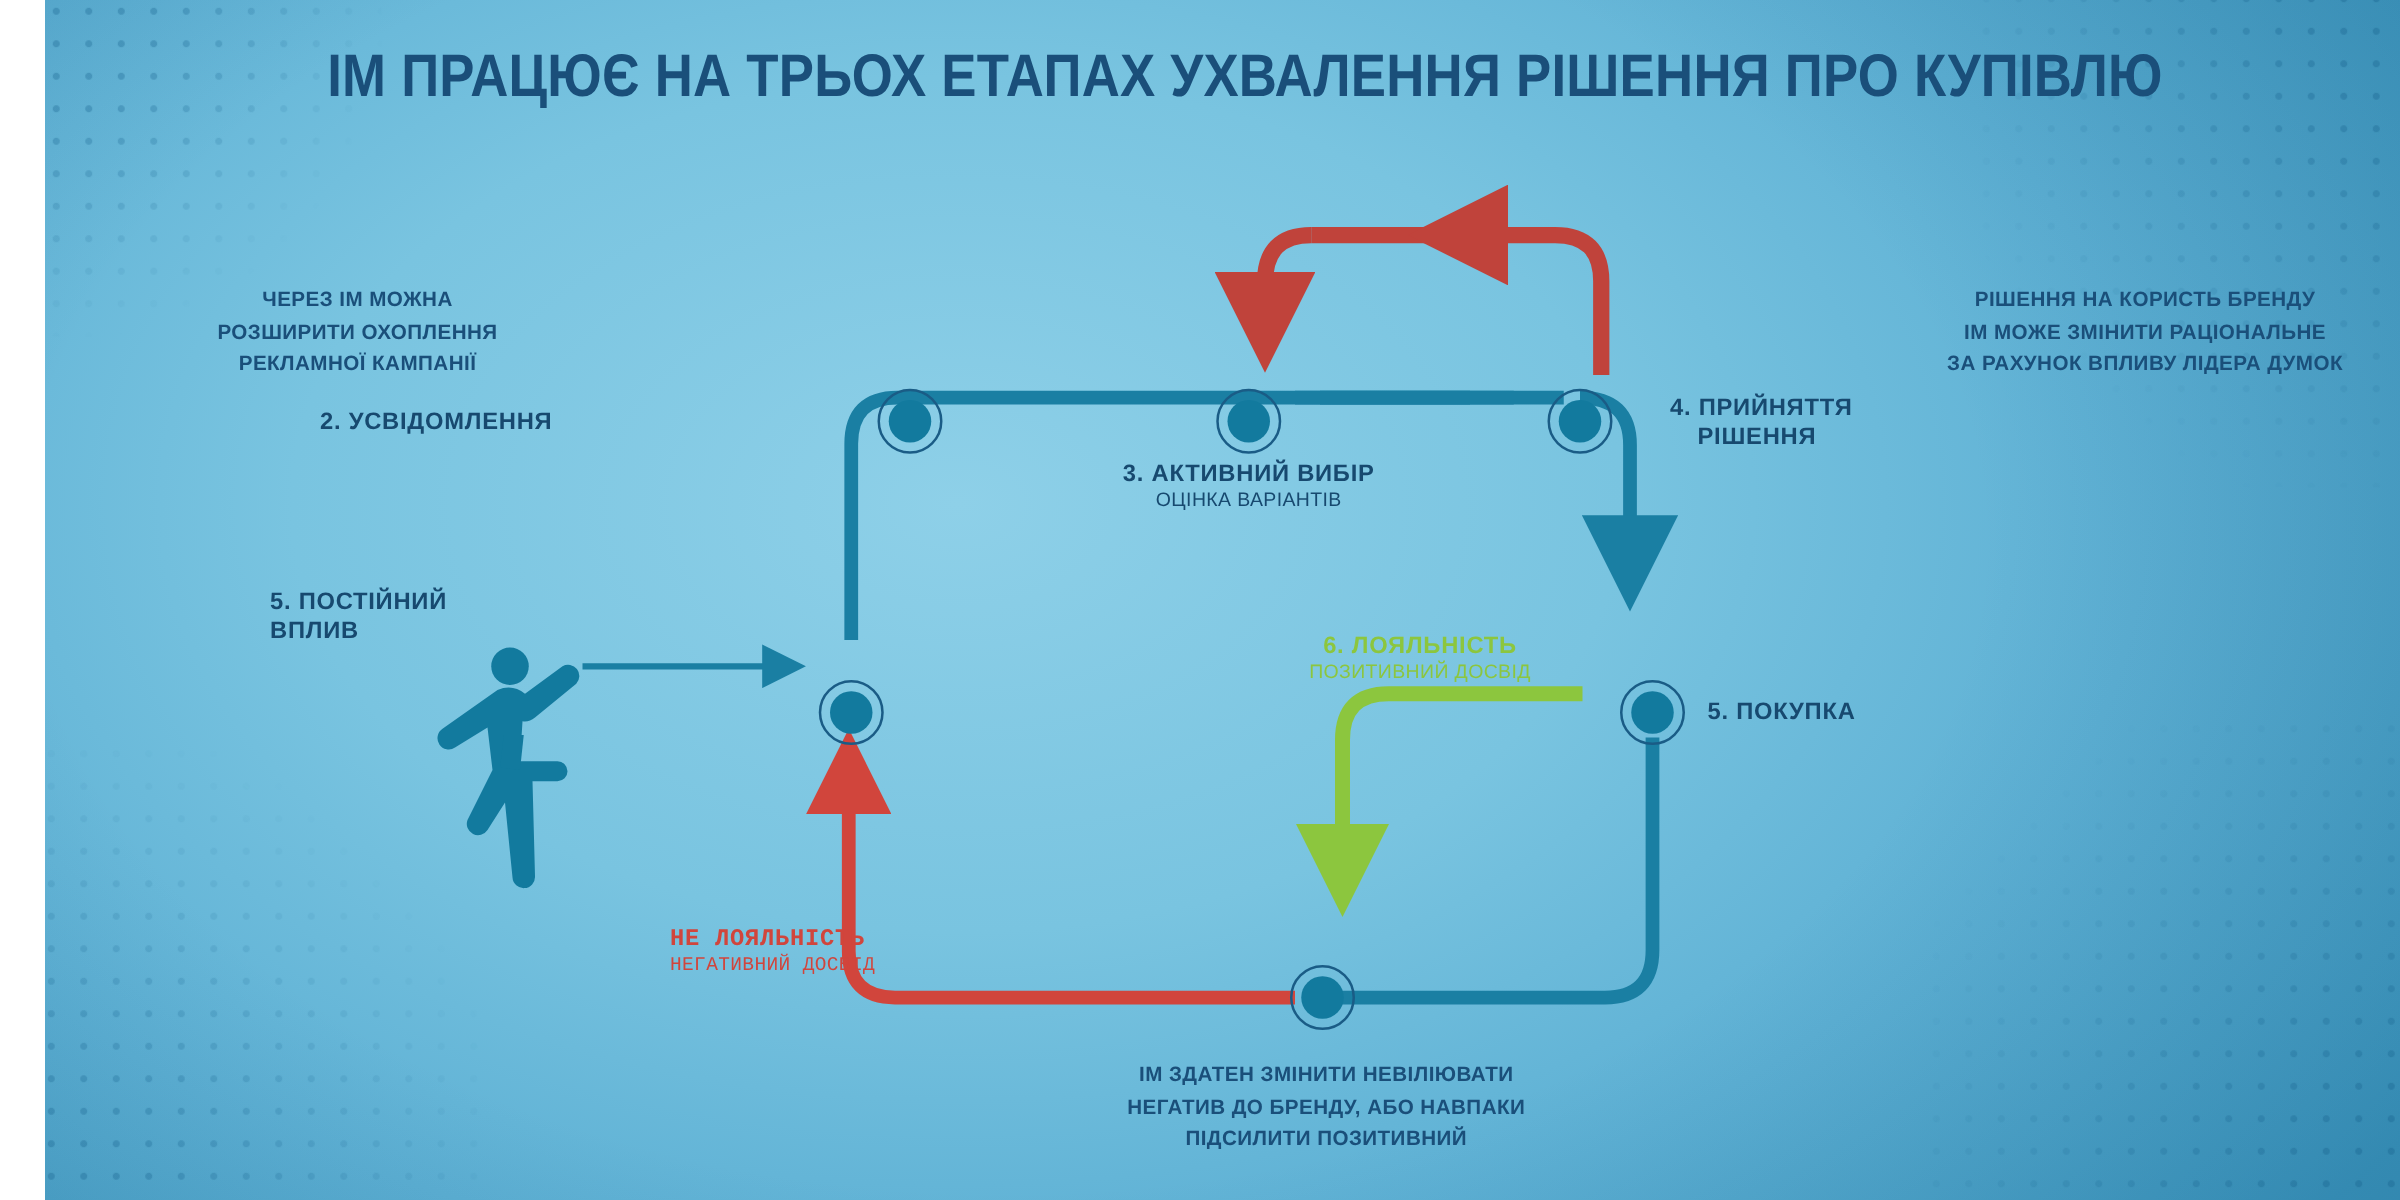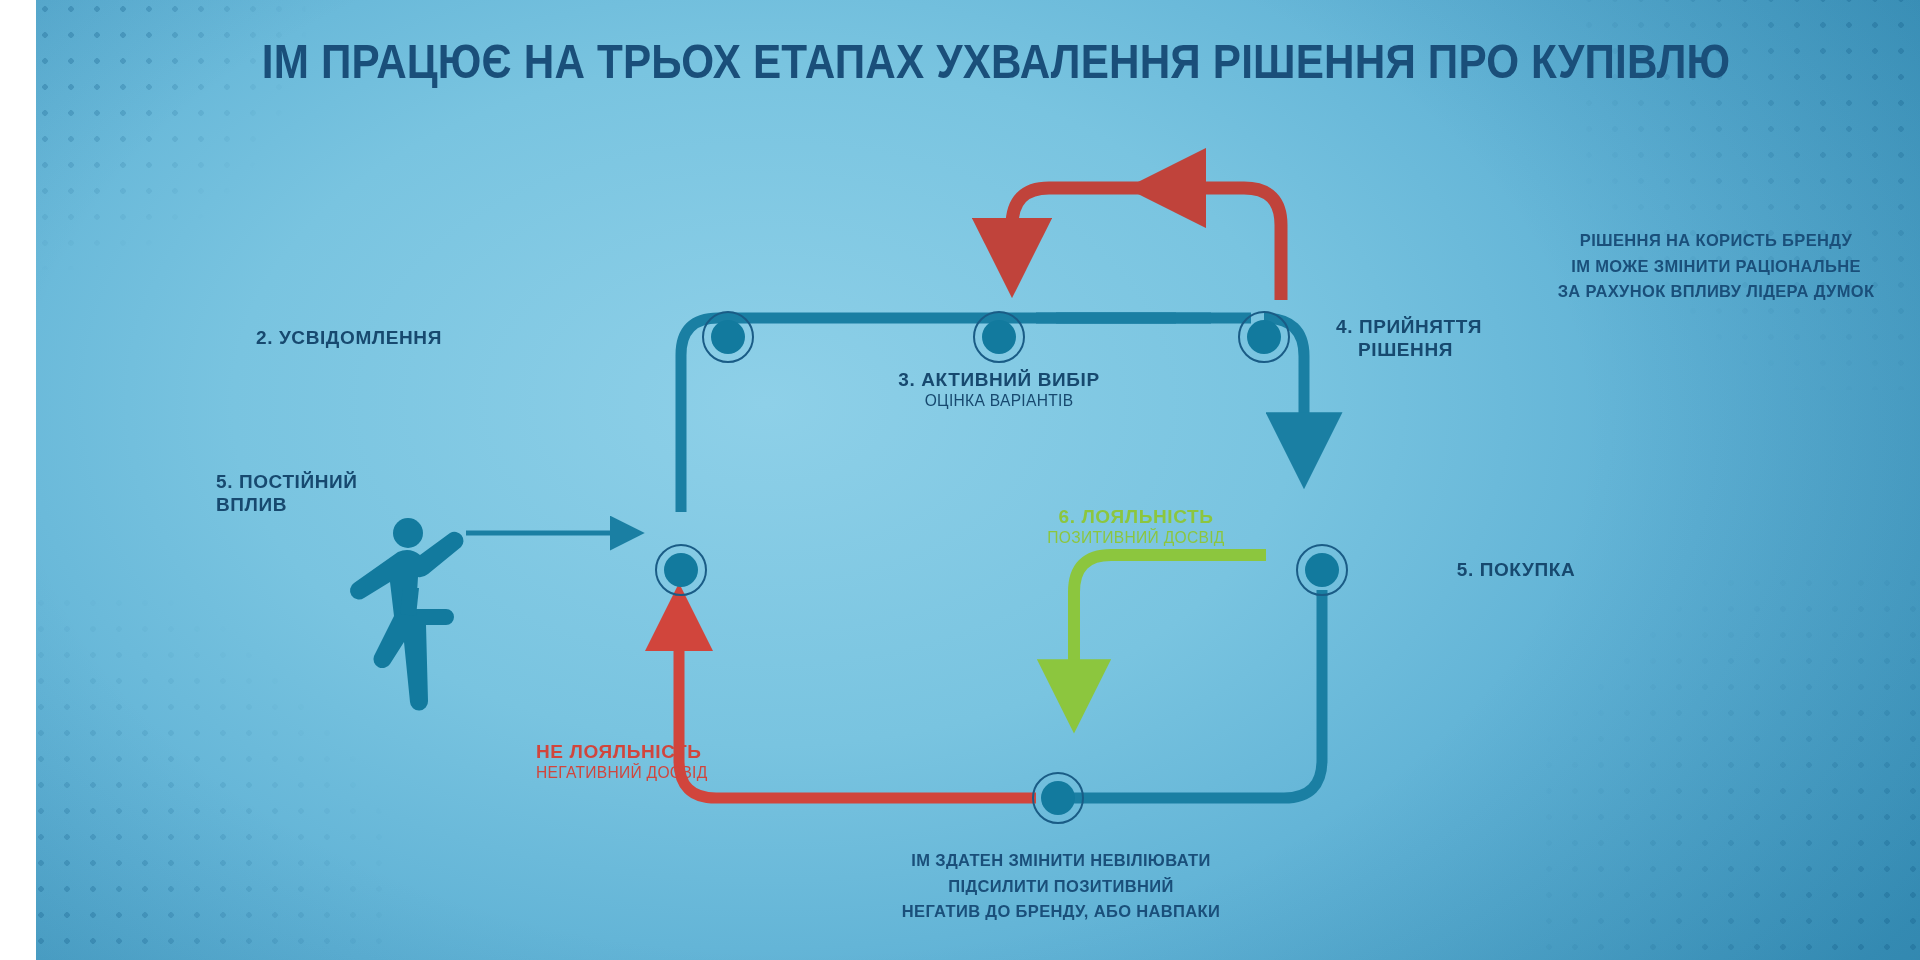--- a/index.html
+++ b/index.html
@@ -154,31 +154,36 @@
     <g>
       <circle cx="1286" cy="570" r="25" fill="none" stroke="#1a5c86" stroke-width="2"></circle>
       <circle cx="1286" cy="570" r="17" fill="#127a9e"></circle>
     </g>
     <g>
       <circle cx="1022" cy="798" r="25" fill="none" stroke="#1a5c86" stroke-width="2"></circle>
       <circle cx="1022" cy="798" r="17" fill="#127a9e"></circle>
     </g>
   </svg>
 
+  <div class="annot" style="left:80px; top:228px; width:340px;">
+    <div>ЧЕРЕЗ ІМ МОЖНА</div>
+    <div>РОЗШИРИТИ ОХОПЛЕННЯ</div>
+    <div>РЕКЛАМНОЇ КАМПАНІЇ</div>
+  </div>
 
   <div class="annot" style="left:1480px; top:228px; width:400px;">
     <div>РІШЕННЯ НА КОРИСТЬ БРЕНДУ</div>
     <div>ІМ МОЖЕ ЗМІНИТИ РАЦІОНАЛЬНЕ</div>
     <div>ЗА РАХУНОК ВПЛИВУ ЛІДЕРА ДУМОК</div>
   </div>
 
   <div class="annot" style="left:820px; top:848px; width:410px;">
     <div>ІМ ЗДАТЕН ЗМІНИТИ НЕВІЛІЮВАТИ</div>
+    <div>НЕГАТИВ ДО БРЕНДУ, АБО НАВПАКИ</div>
     <div>ПІДСИЛИТИ ПОЗИТИВНИЙ</div>
-    <div>НЕГАТИВ ДО БРЕНДУ, АБО НАВПАКИ</div>
   </div>
 
   <div class="lbl node-label right" style="left:180px; top:470px; width:420px;">
     <span>5. ПОСТІЙНИЙ</span><br>
     <span>ВПЛИВ</span>
   </div>
 
   <div class="lbl node-label right" style="left:220px; top:326px; width:400px;">
     <span>2. УСВІДОМЛЕННЯ</span>
   </div>
@@ -186,27 +191,27 @@
   <div class="lbl node-label center" style="left:793px; top:368px; width:340px;">
     <span>3. АКТИВНИЙ ВИБІР</span>
     <span class="sub">ОЦІНКА ВАРІАНТІВ</span>
   </div>
 
   <div class="lbl node-label" style="left:1300px; top:315px; width:340px;">
     <span>4. ПРИЙНЯТТЯ</span><br>
     <span style="margin-left:22px; display:inline-block;">РІШЕННЯ</span>
   </div>
 
-  <div class="lbl node-label" style="left:1330px; top:558px; width:300px;text-align:center;">
+  <div class="lbl node-label" style="left:1330px; top:558px; width:300px;">
     <span>5. ПОКУПКА</span>
   </div>
 
   <div class="lbl node-label green center" style="left:955px; top:505px; width:290px;">
     <span>6. ЛОЯЛЬНІСТЬ</span>
     <span class="sub">ПОЗИТИВНИЙ ДОСВІД</span>
   </div>
 
-  <div class="lbl node-label red right" style="left:500px; top:740px; width:450px;">
+  <div class="lbl node-label red right" style="left:500px; top:740px; width:450px;font-family:Liberation Mono, monospace;">
     <span>НЕ ЛОЯЛЬНІСТЬ</span>
     <span class="sub">НЕГАТИВНИЙ ДОСВІД</span>
   </div>
 
 </div>
 
 </body></html>

